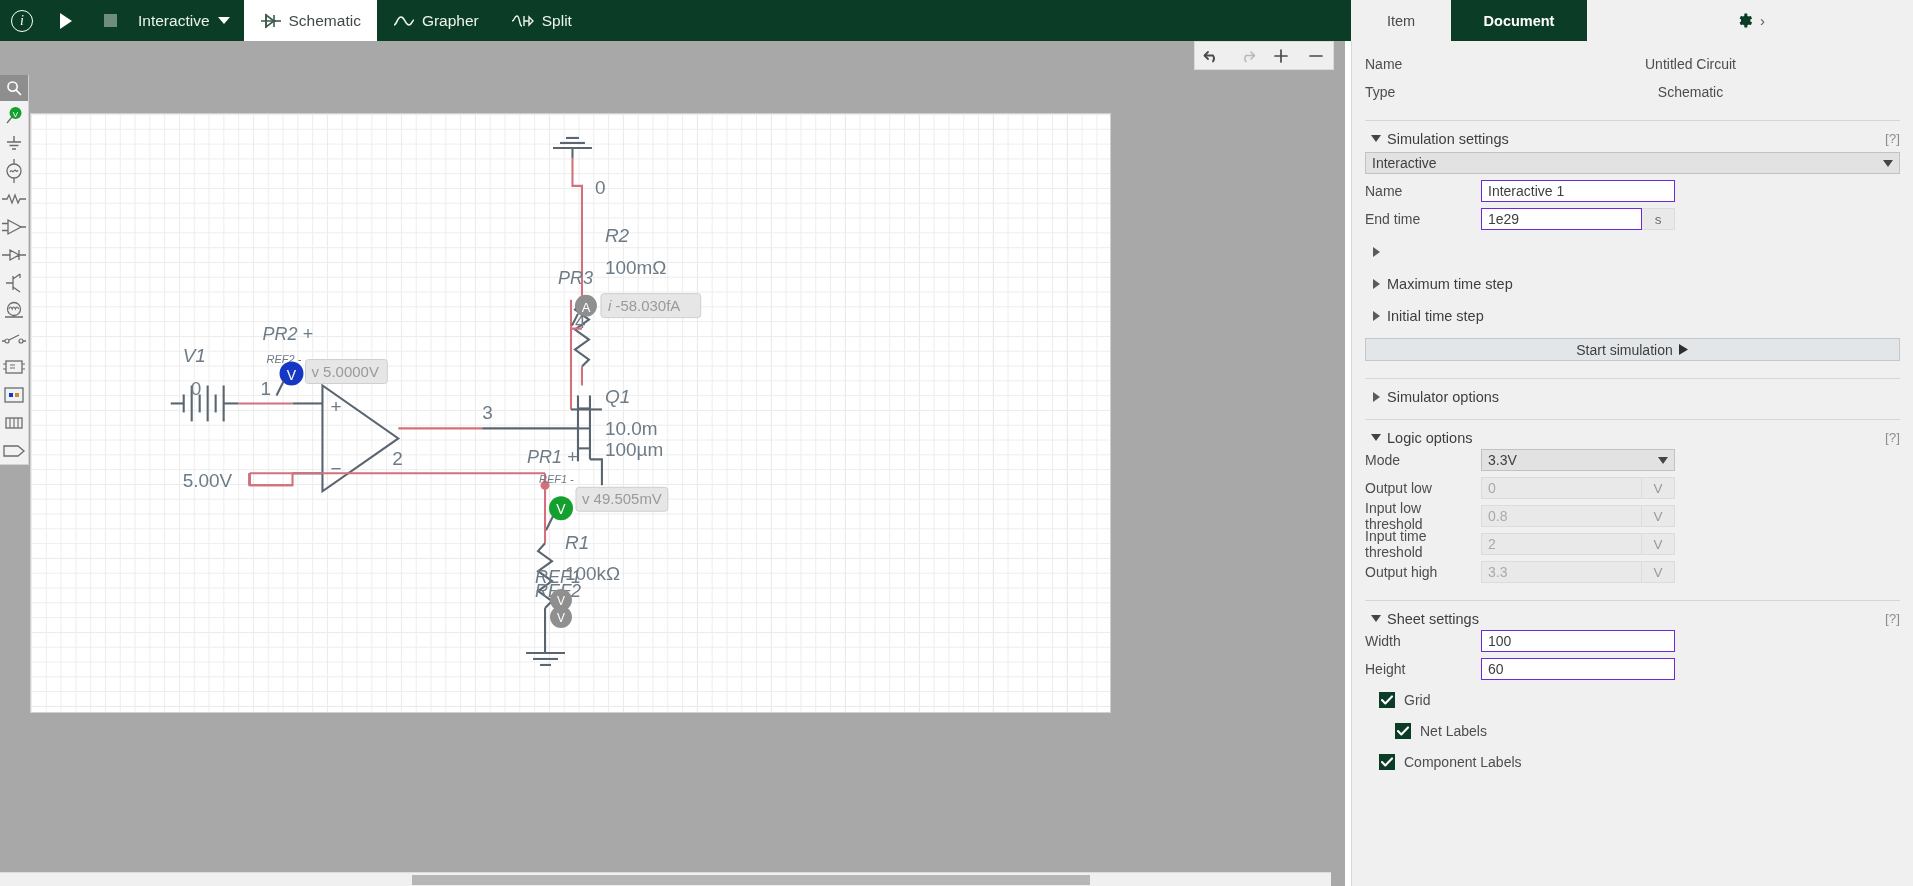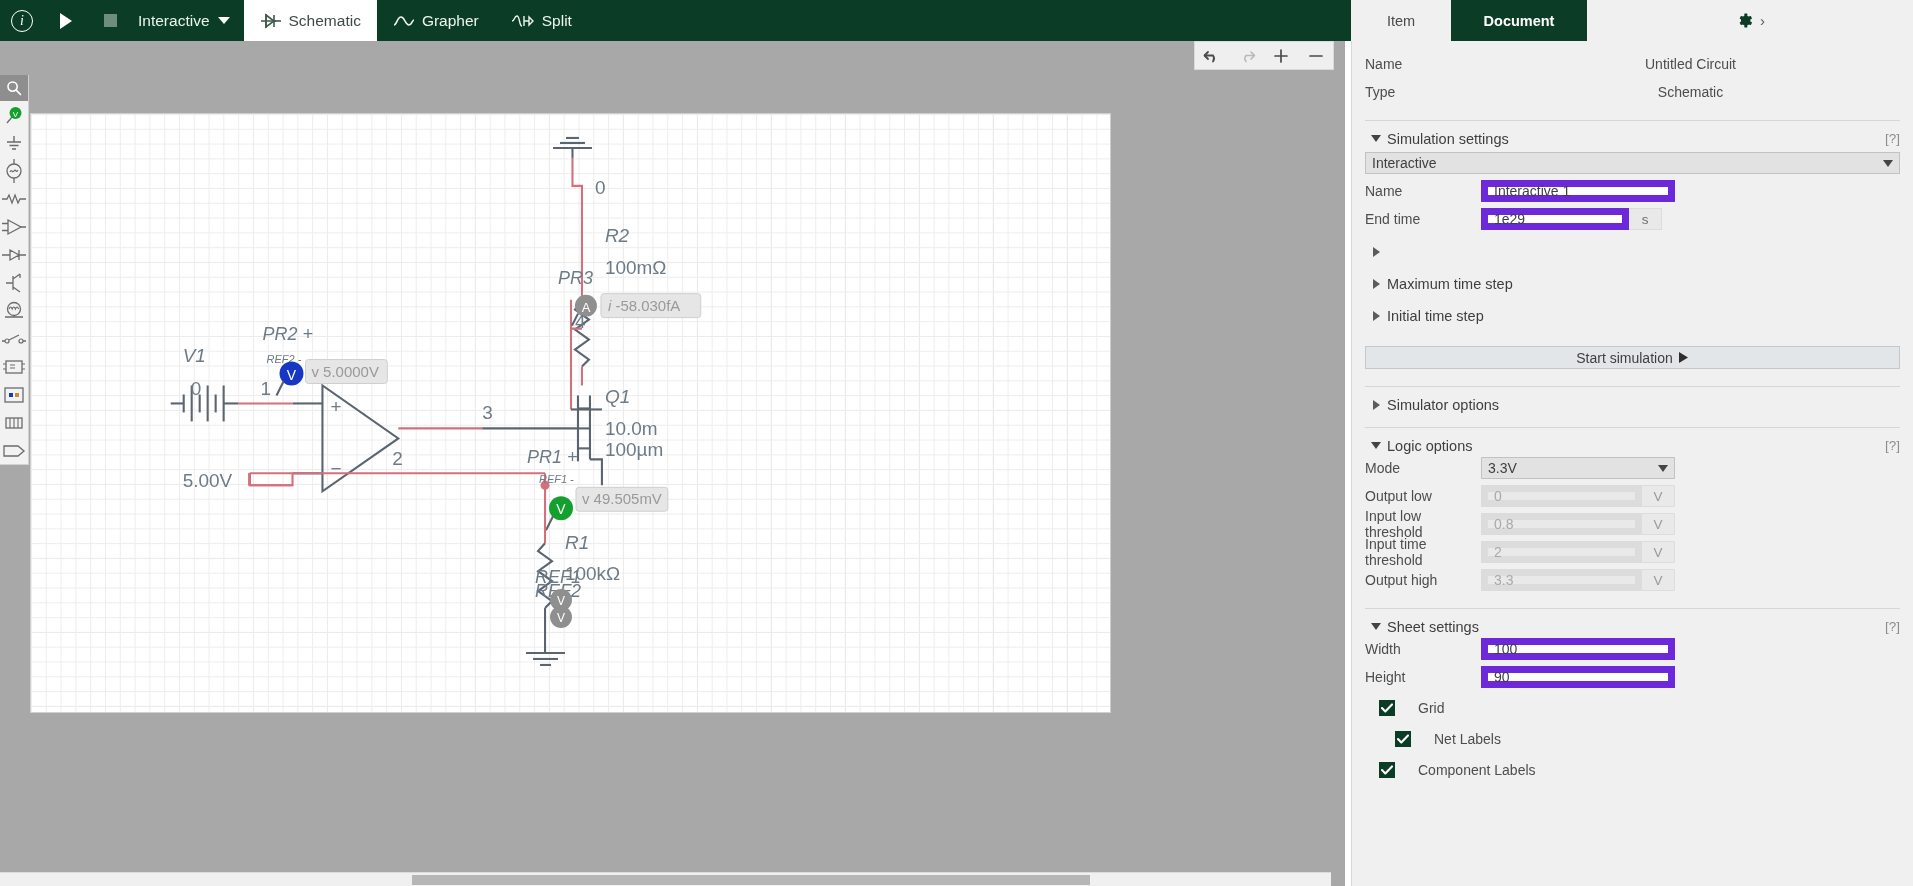--- a/index.html
+++ b/index.html
@@ -134,35 +134,35 @@
   .sec .helpq{ color:#8d8d8d;font-size:13.5px; }
   .sec.nb{ border-top:none;padding-top:0;margin-top:8px; }
   .select{
     height:22px;background:#e2e2e2;border:1px solid #c2c2c2;
     display:flex;align-items:center;padding:0 6px;font-size:14px;color:#3f3f3f;
     cursor:pointer;
   }
   .select .sv{ flex:1; }
   .select-full{ margin-top:8px; }
   .fld{
-    height:22px;background:#ffffff;border:7px solid #6d28d9;
+    height:22px;background:#ffffff;border:1px solid #6d28d9;
     display:flex;align-items:center;padding:0 6px;font-size:14px;color:#3f3f3f;
   }
   .fld.dis{ background:#e9e9e9;border-color:#dcdcdc;color:#a9a9a9; }
   .unit{
     width:33px;height:22px;background:#e9e9e9;border:1px solid #dcdcdc;border-left:none;
     display:flex;align-items:center;justify-content:center;color:#9a9a9a;font-size:13.5px;
   }
   .unit.act{ color:#6d6d6d; }
   .btn-sim{
-    height:23px;margin-top:18px;background:#e3e6e8;border:1px solid #c4c8ca;
+    height:23px;margin-top:10px;background:#e3e6e8;border:1px solid #c4c8ca;
     display:flex;align-items:center;justify-content:center;gap:6px;
     font-size:14px;color:#3e3e3e;cursor:pointer;
   }
-  .cbrow{ display:flex;align-items:center;gap:23px;height:23px;margin-top:8px;cursor:pointer; }
+  .cbrow{ display:flex;align-items:center;gap:9px;height:23px;margin-top:8px;cursor:pointer; }
   .cbox{
     width:16px;height:16px;background:#0b3d26;border:1px solid #0b3d26;
     display:flex;align-items:center;justify-content:center;
   }
   .cbrow span{ font-size:14px;color:#4d4d4d; }
   .tri-r{ width:0;height:0;border-left:7px solid #5b5b5b;border-top:5px solid transparent;border-bottom:5px solid transparent; }
   .tri-d{ width:0;height:0;border-top:7px solid #444;border-left:5px solid transparent;border-right:5px solid transparent; }
 
   
   text { font-family:"Liberation Sans", sans-serif; }
@@ -535,21 +535,21 @@
 
     <div class="row">
       <div class="lbl">Name</div>
       <div class="fld" style="width:194px">
         <span>Interactive 1</span>
       </div>
     </div>
 
     <div class="row">
       <div class="lbl">End time</div>
-      <div class="fld" style="width:148px">
+      <div class="fld" style="width:161px">
         <span>1e29</span>
       </div>
       <div class="unit act">s</div>
     </div>
 
     <div class="sec nb" style="border-top:none;padding-top:0;margin-top:10px">
       <span class="tri">
           <i class="tri-r"></i>
         </span>
     </div>
@@ -637,21 +637,21 @@
 
     <div class="row">
       <div class="lbl">Width</div>
       <div class="fld" style="width:194px">
         <span>100</span>
       </div>
     </div>
     <div class="row">
       <div class="lbl">Height</div>
       <div class="fld" style="width:194px">
-        <span>90</span>
+        <span>60</span>
       </div>
     </div>
 
     <div class="cbrow" style="margin-left:14px">
       <span class="cbox">
         <svg width="12" height="10" viewBox="0 0 12 10">
           <path d="M1 5 L4.3 8.4 L11 1.4" stroke="#ffffff" stroke-width="2.1" fill="none" stroke-linecap="round" stroke-linejoin="round"></path>
         </svg>
       </span>
       <span>Grid</span>

